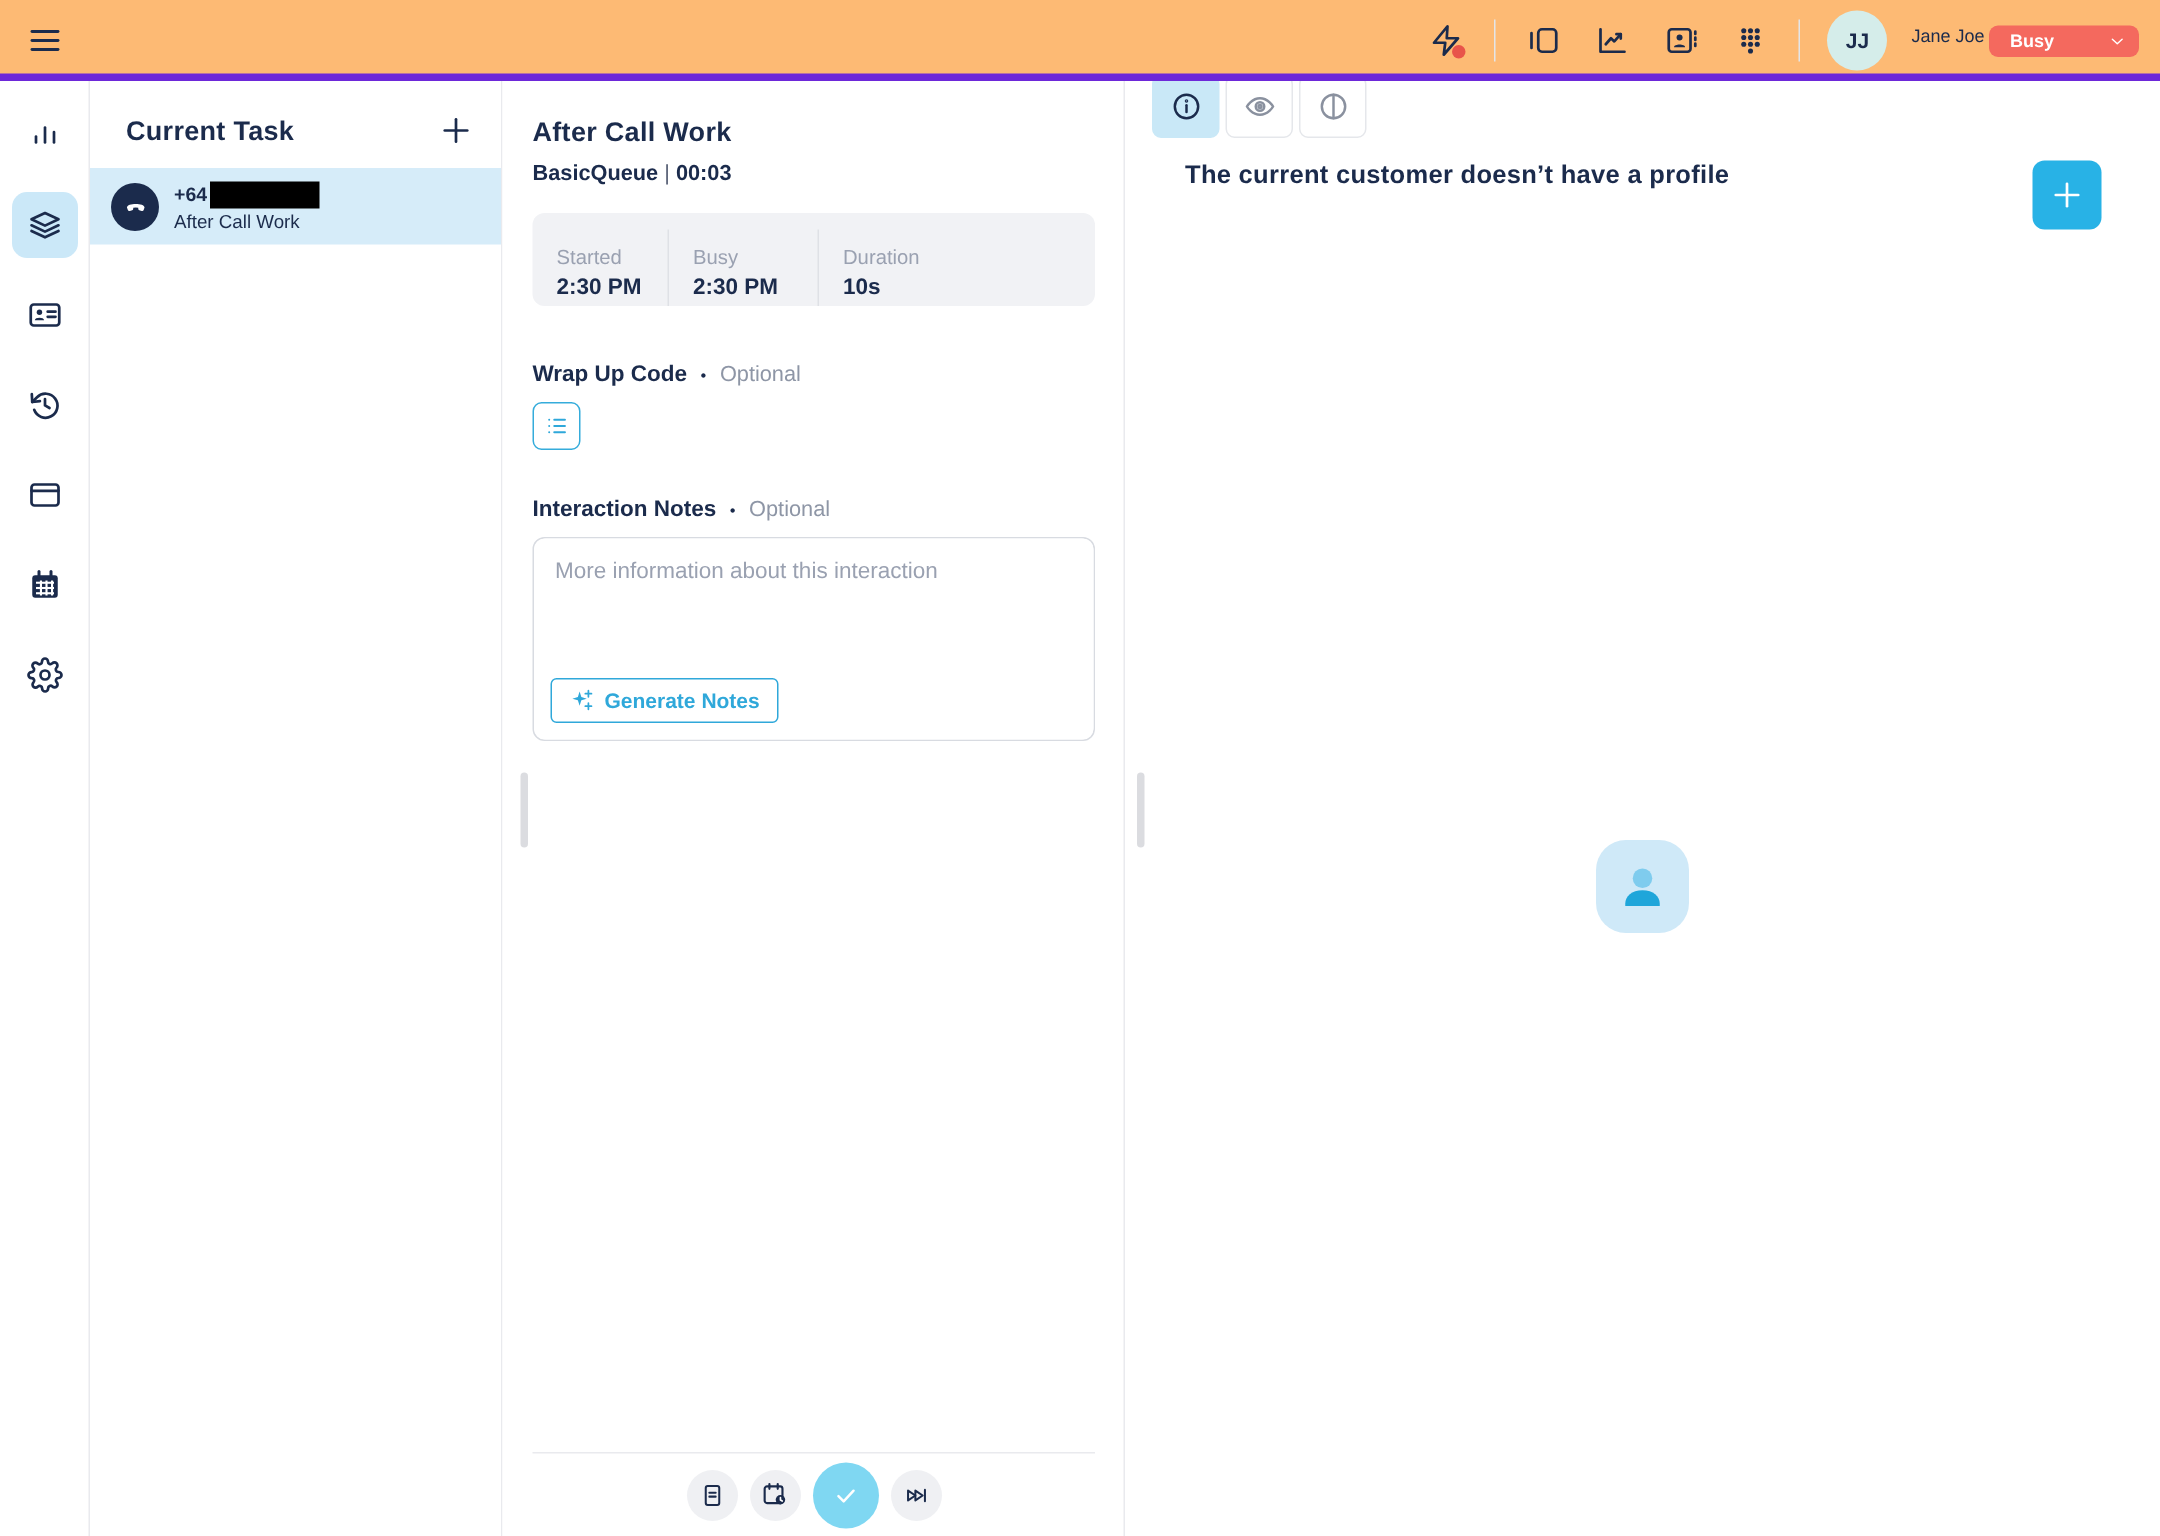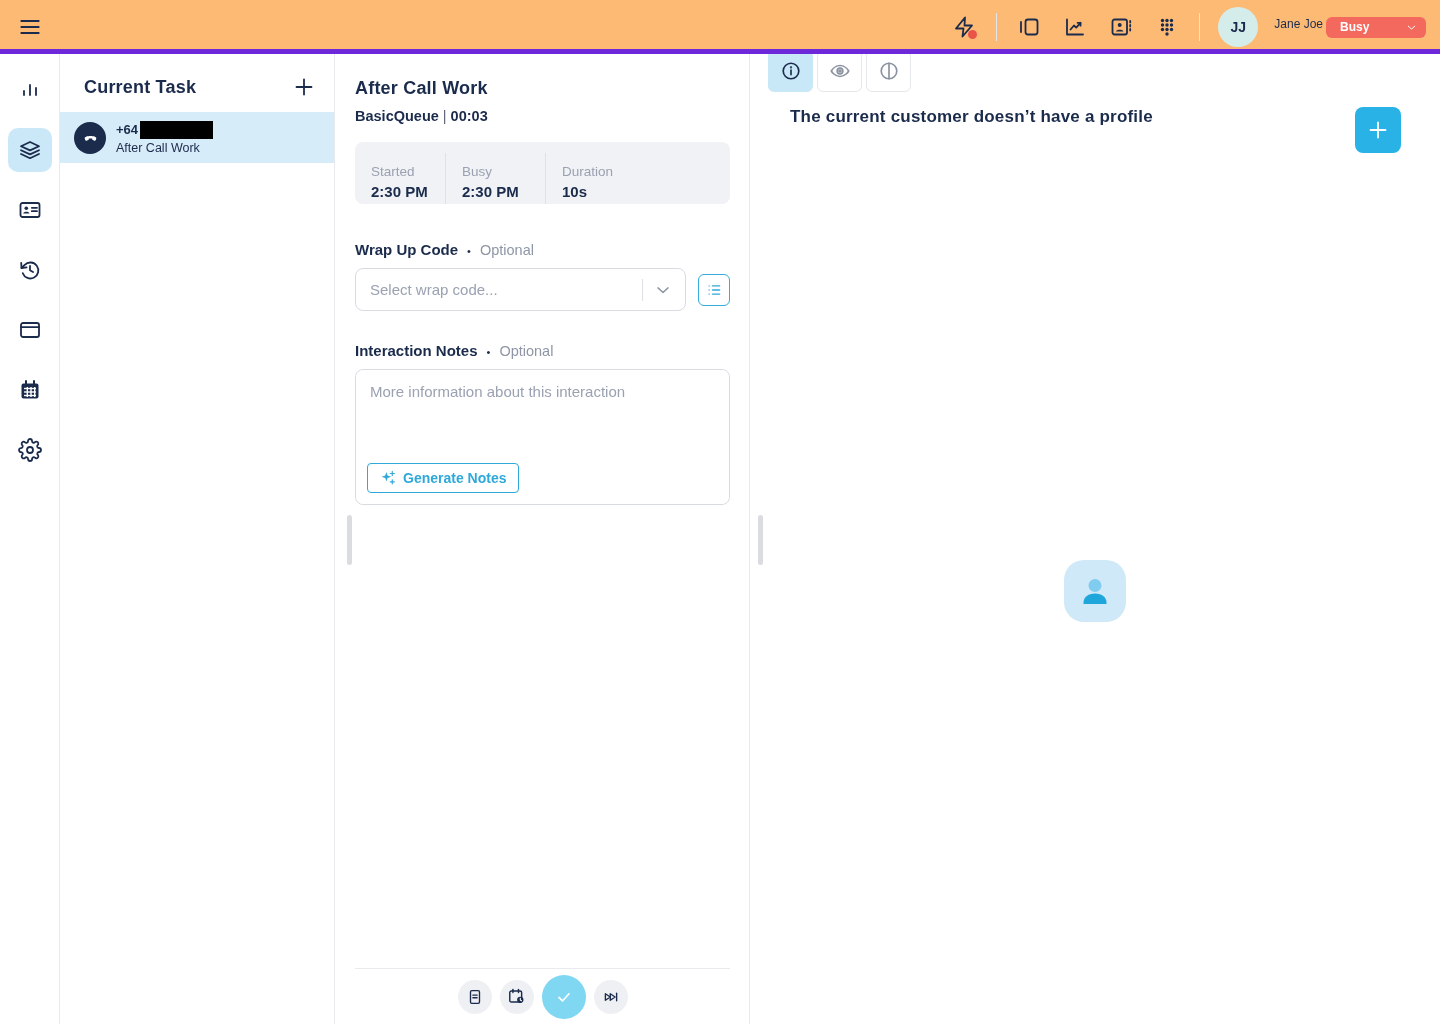--- a/index.html
+++ b/index.html
@@ -311,29 +311,20 @@
       <div class="sum-value">10s</div>
     </div>
   </div>
 
   <div class="field-label">
     <span class="lbl">Wrap Up Code</span>
     <span class="dot">•</span>
     <span class="opt">Optional</span>
   </div>
   <div class="wrap-row">
-    <div class="select">
-      <input type="text" readonly="" placeholder="Select wrap code..." style="">
-      <span class="vsep"></span>
-      <span class="chev">
-        <svg class="ic" width="20" height="20" viewBox="0 0 24 24" stroke-width="2">
-            <polyline points="6 9.5 12 15 18 9.5"></polyline>
-          </svg>
-      </span>
-    </div>
     <button class="list-btn">
       <span>
         <svg class="ic" width="18" height="18" viewBox="0 0 24 24" stroke-width="2.2">
             <circle cx="5.5" cy="6.5" r="0.9" fill="currentColor" stroke="none"></circle>
             <circle cx="5.5" cy="12" r="0.9" fill="currentColor" stroke="none"></circle>
             <circle cx="5.5" cy="17.5" r="0.9" fill="currentColor" stroke="none"></circle>
             <line x1="10" y1="6.5" x2="19.5" y2="6.5"></line>
             <line x1="10" y1="12" x2="19.5" y2="12"></line>
             <line x1="10" y1="17.5" x2="19.5" y2="17.5"></line>
           </svg>

